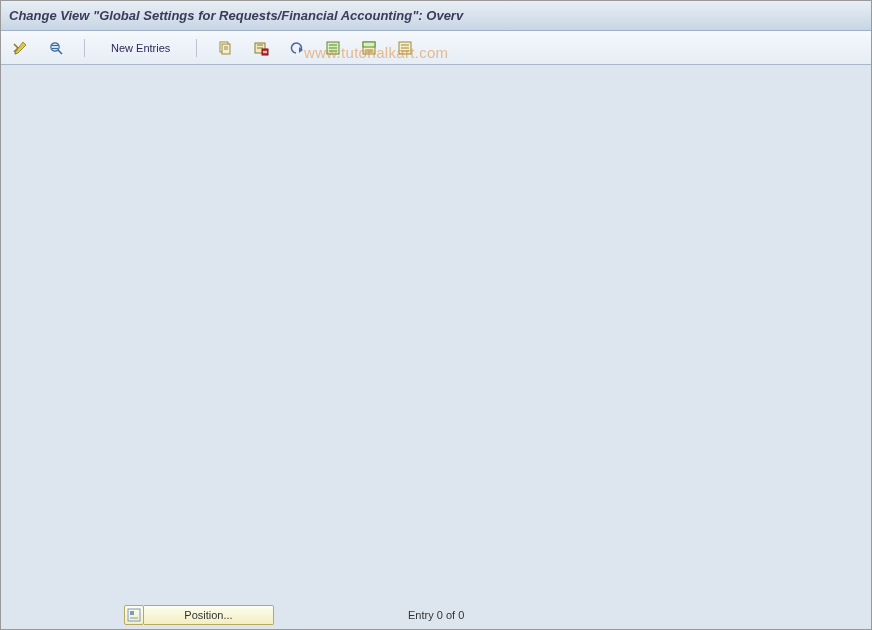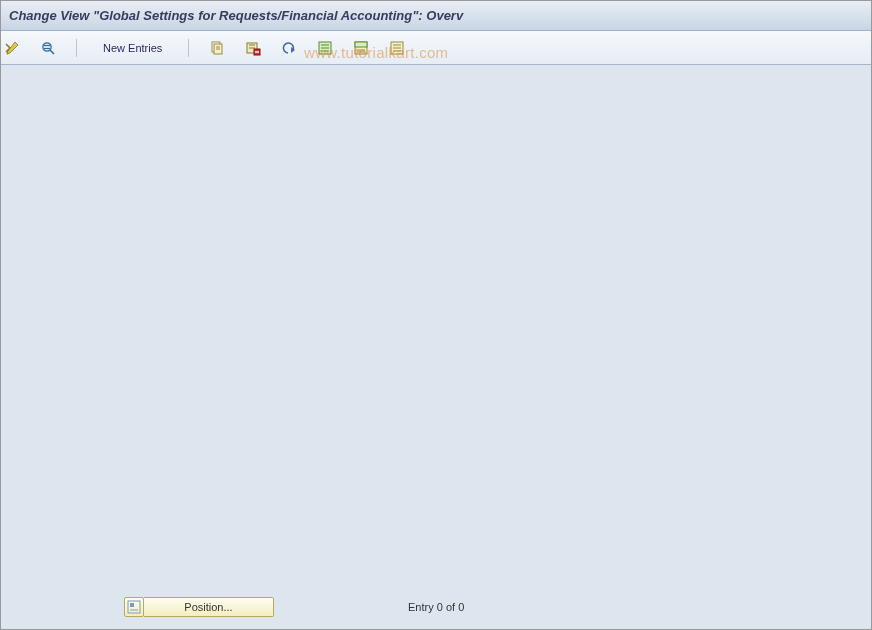--- a/index.html
+++ b/index.html
@@ -26,20 +26,21 @@
       font-size: 13px;
       color: #3b3b5c;
     }
     
     .toolbar {
       height: 34px;
       background: linear-gradient(to bottom, #f5f8fc 0%, #e6edf5 100%);
       border-bottom: 1px solid #a8b8ca;
       display: flex;
       align-items: center;
+      padding-left: 8px;
       gap: 14px;
       position: relative;
       text-align: center;
     }
     .tb-icon {
       width: 22px;
       height: 22px;
       display: flex;
       align-items: center;
       justify-content: center;
@@ -82,21 +83,21 @@
       pointer-events: none;
       font-family: Arial, sans-serif;
       font-weight: normal;
       margin-left: 18px;
     }
     
     .bottom-bar {
       position: absolute;
       left: 0;
       right: 0;
-      bottom: 8px;
+      bottom: 0;
       height: 28px;
       display: flex;
       align-items: center;
       padding-left: 8px;
     }
     .pos-icon {
       width: 20px;
       height: 20px;
       background: linear-gradient(to bottom, #fdfdf0 0%, #f4eec0 100%);
       border: 1px solid #b8a860;

